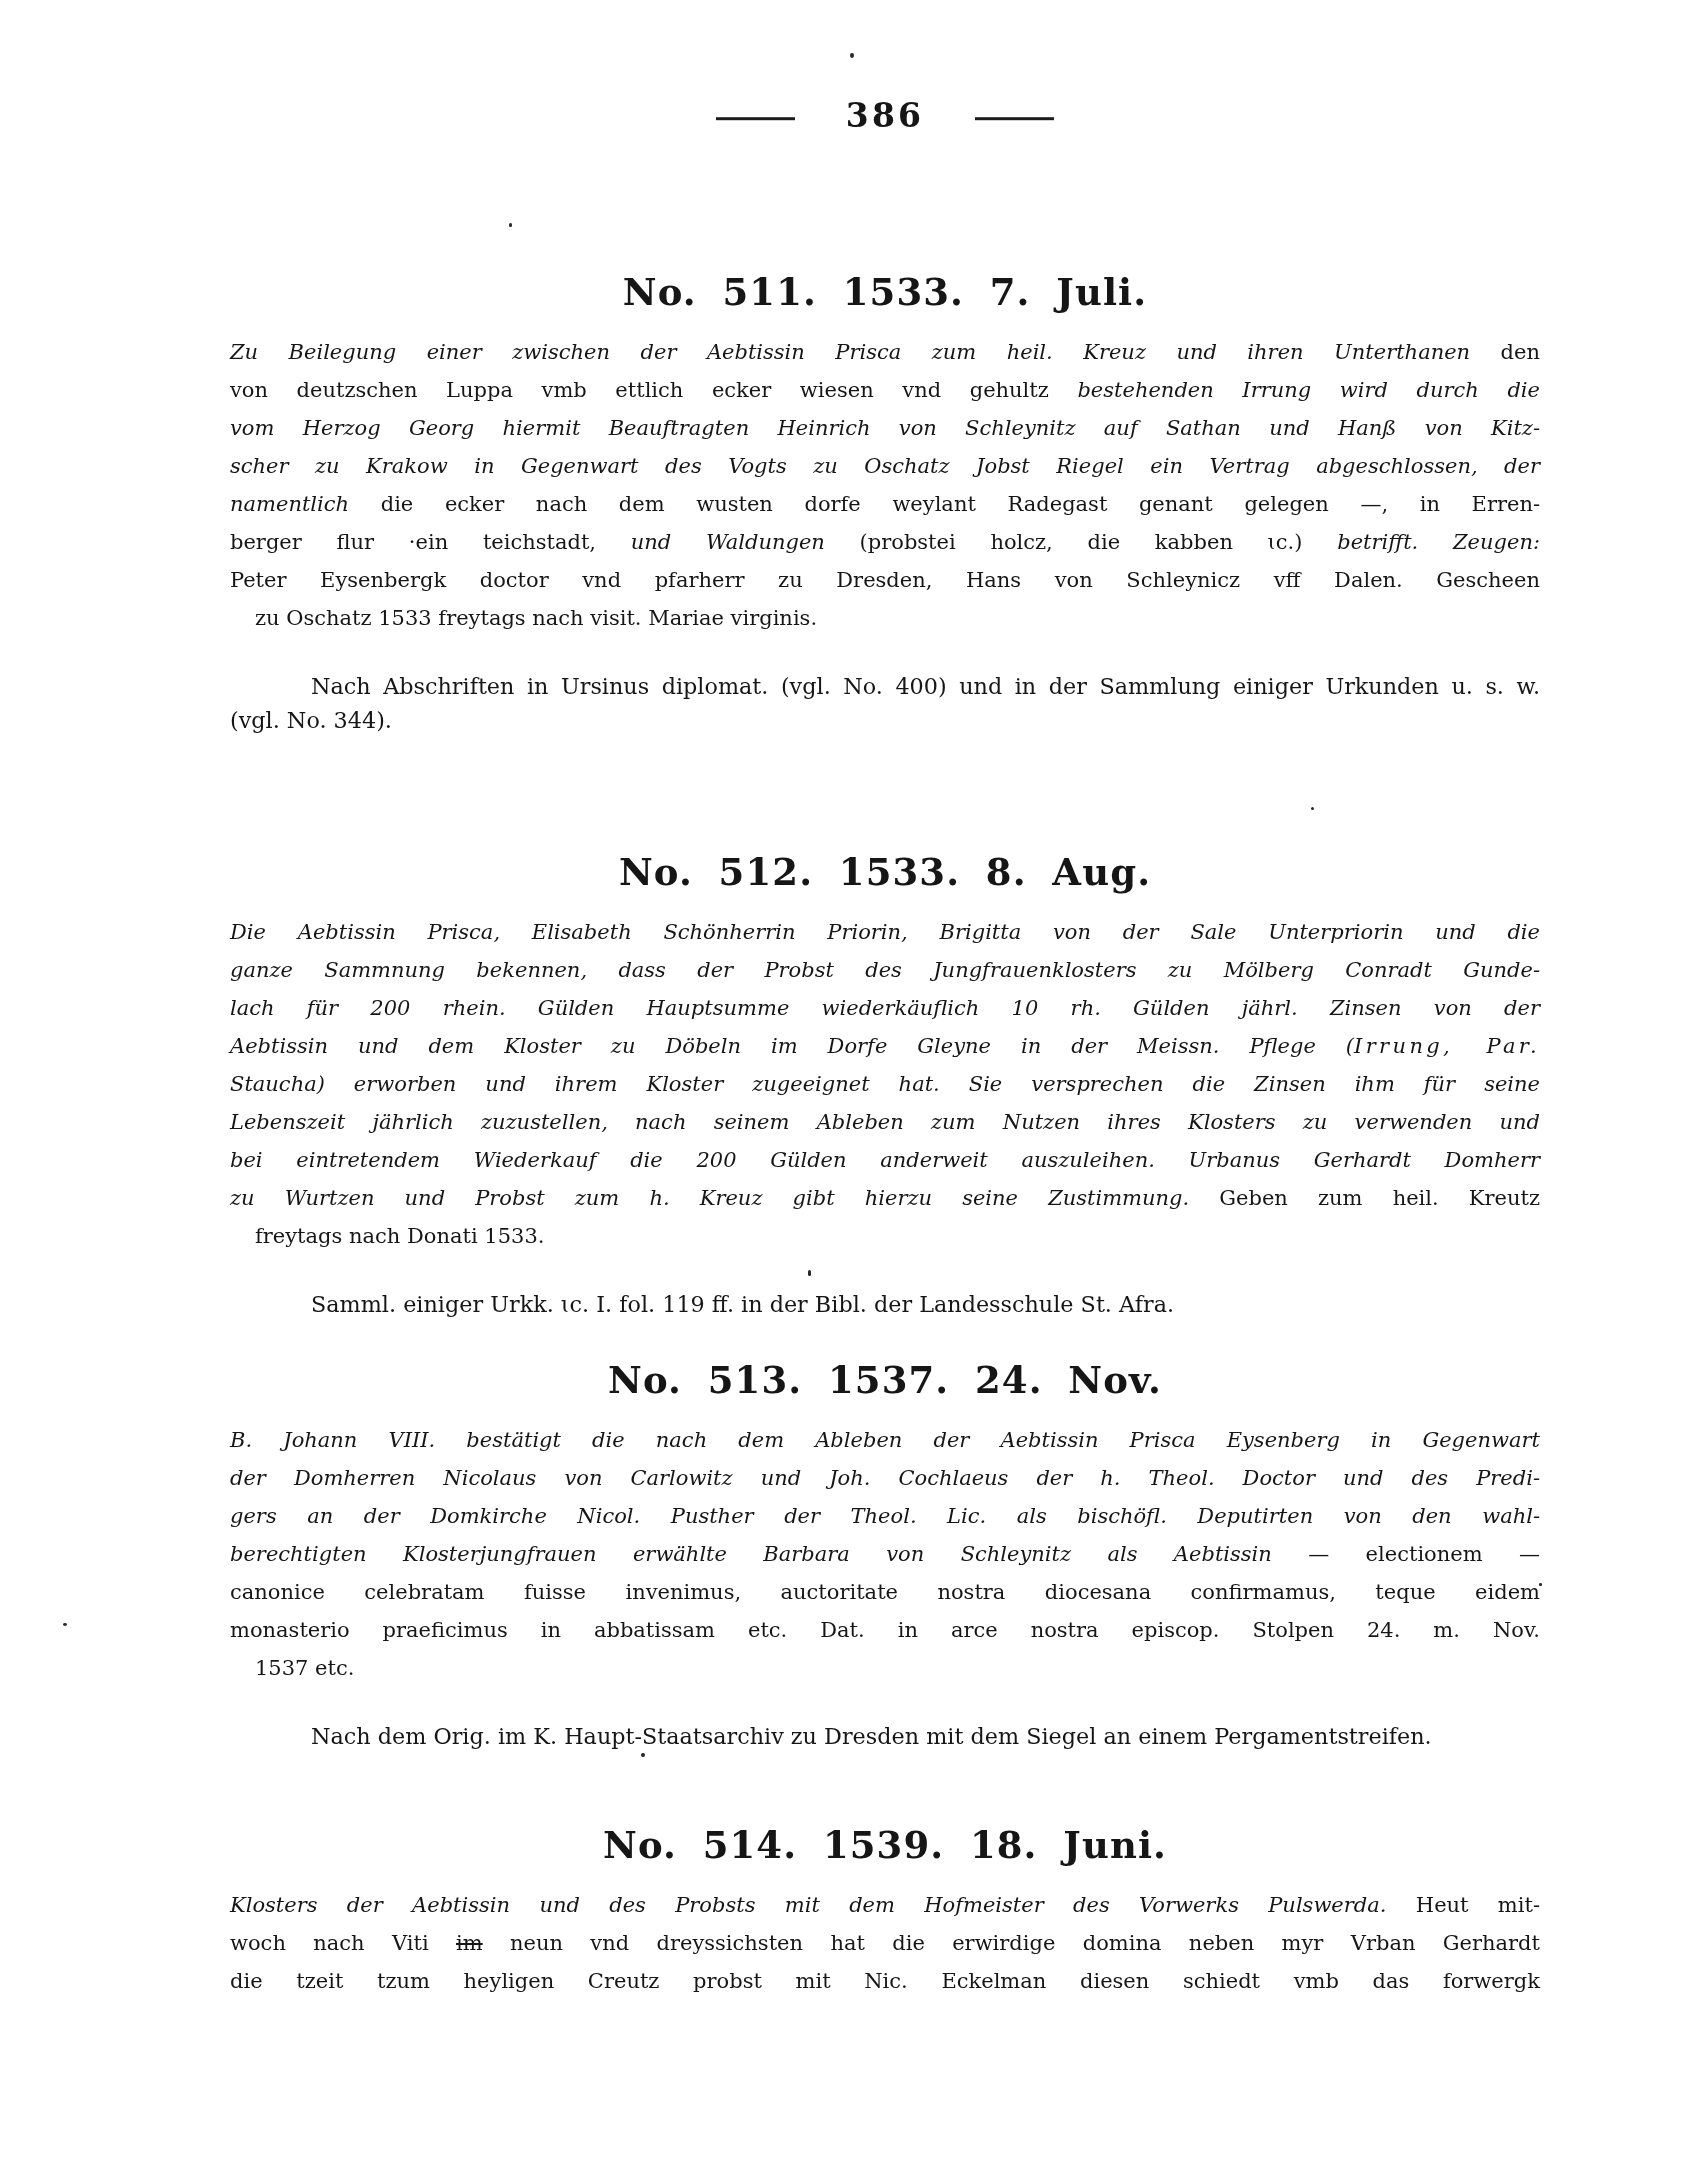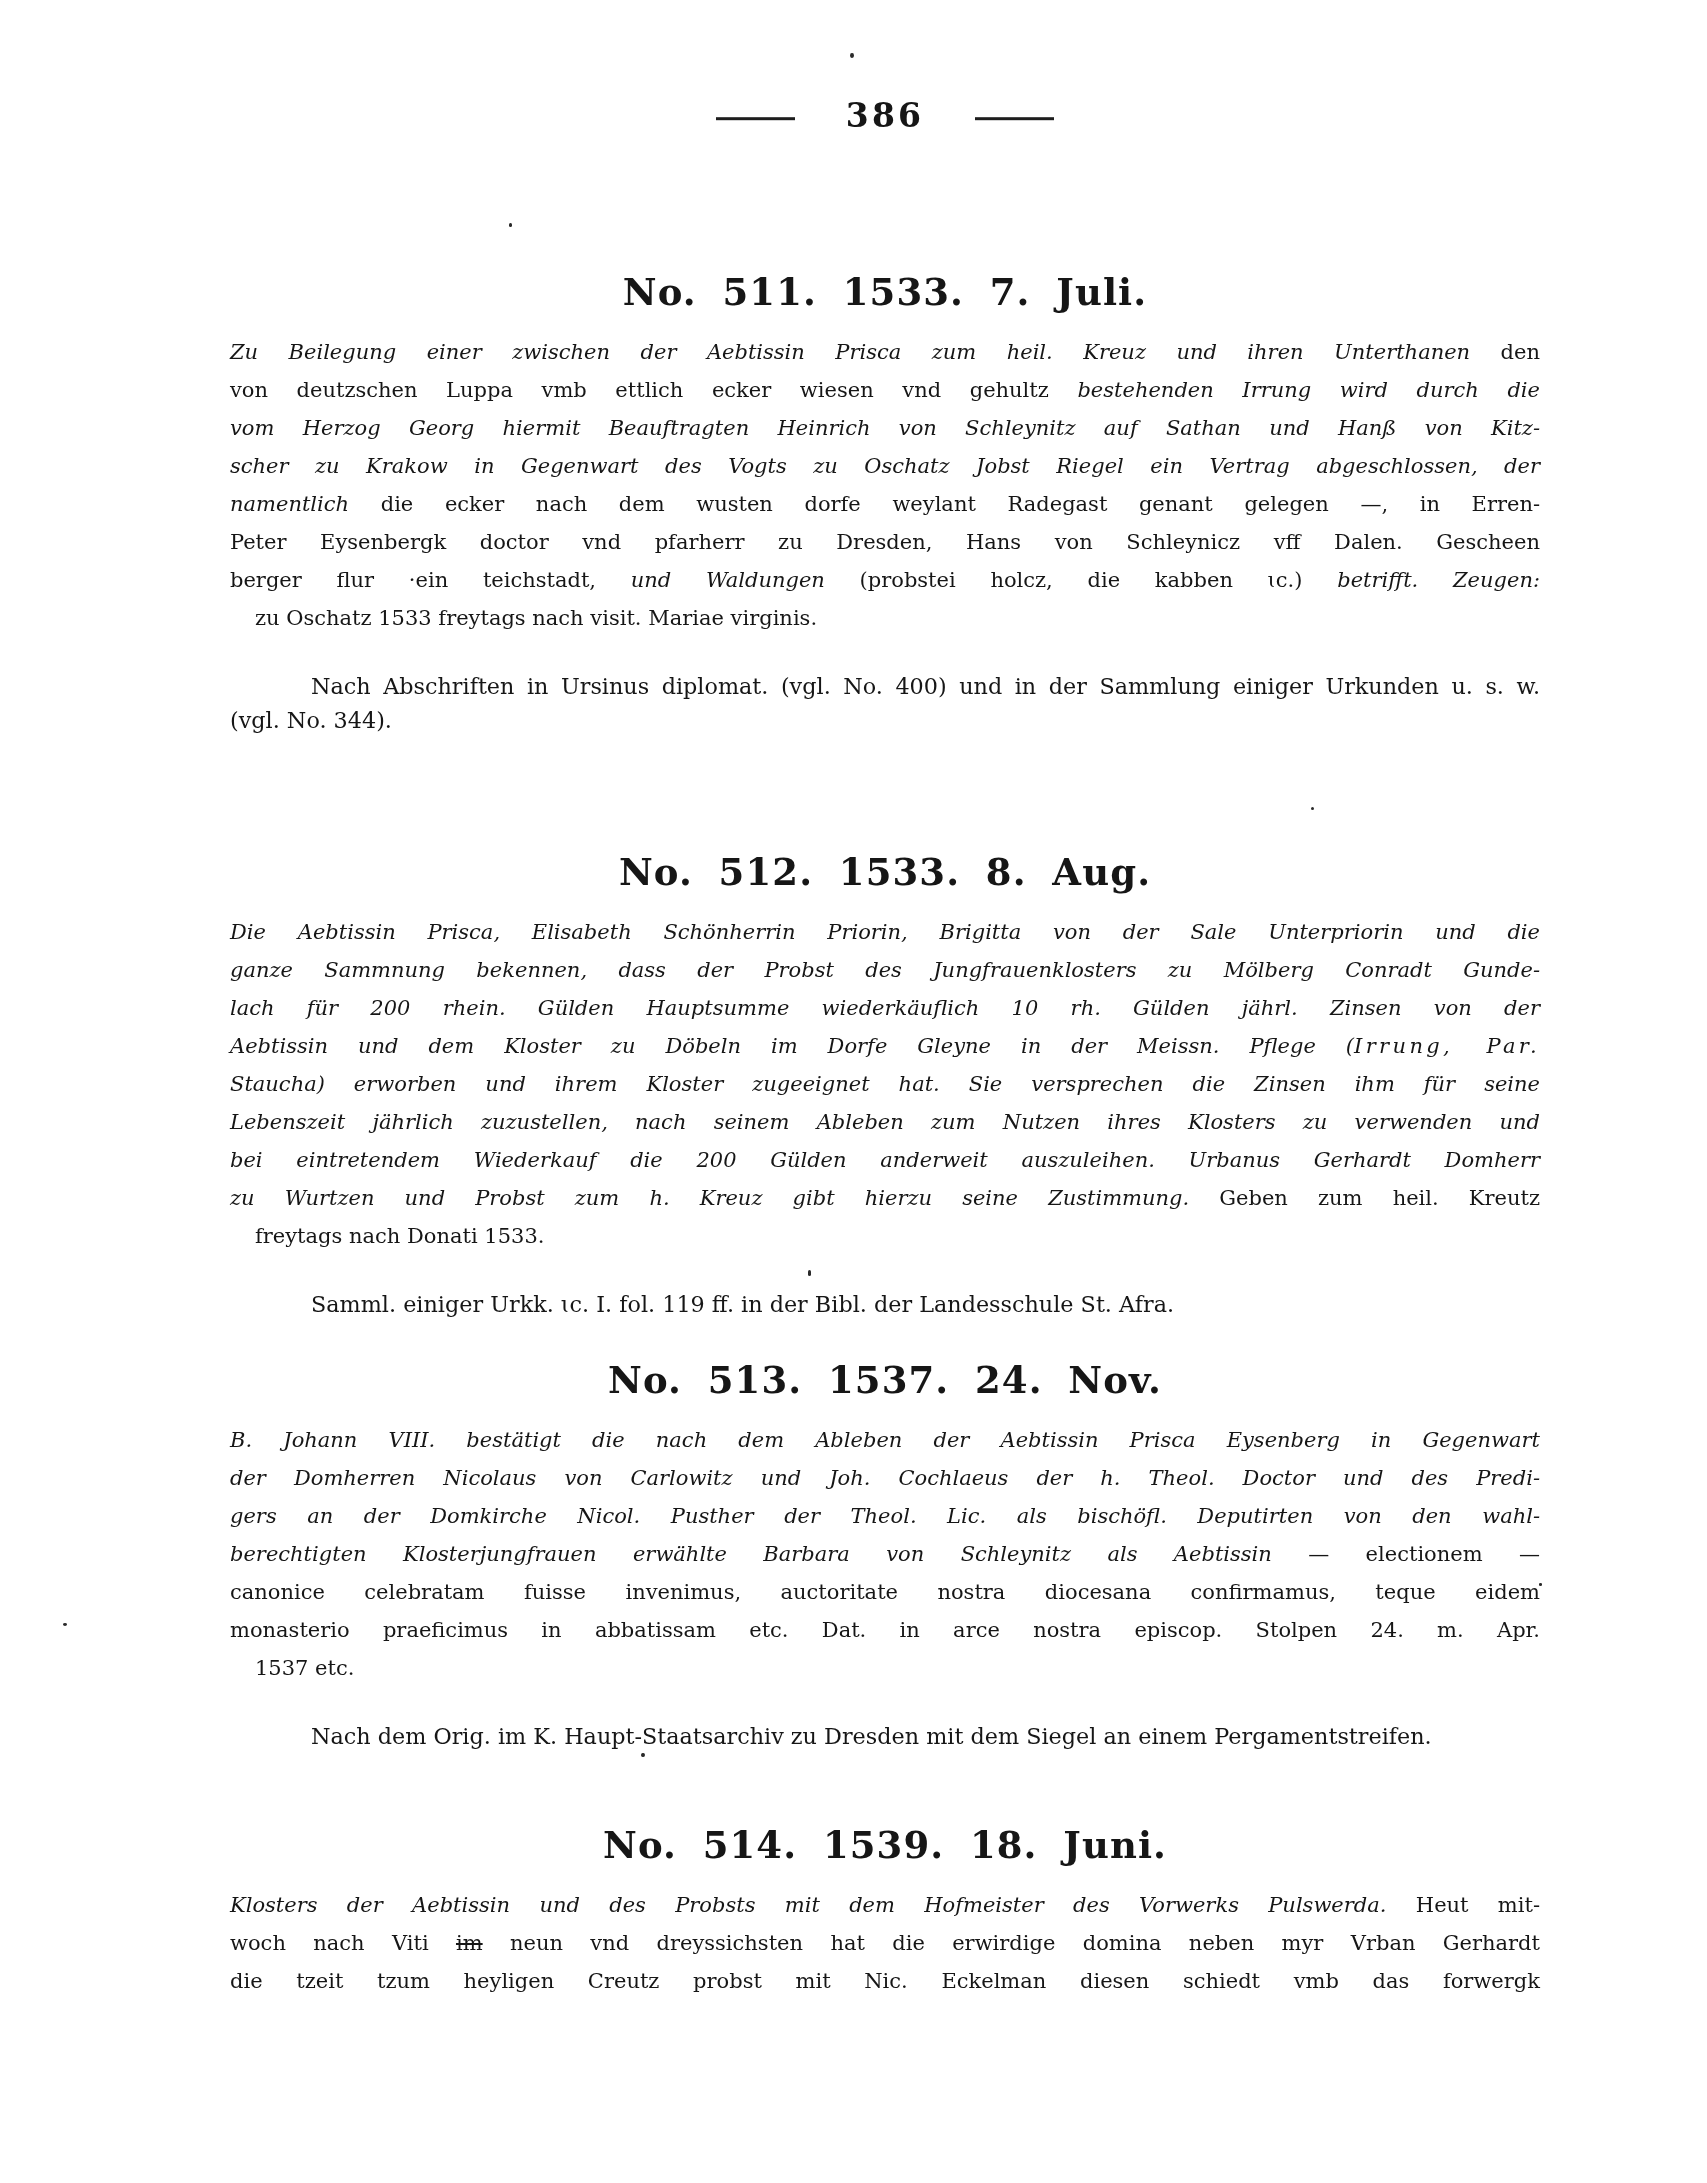--- a/index.html
+++ b/index.html
@@ -94,22 +94,22 @@
   </header>
 
   <section class="entry" id="entry-0">
       <div class="entry-heading">No. 511. 1533. 7. Juli.</div>
       <div class="entry-body">
         <div class="line"><span class="seg-i">Zu Beilegung einer zwischen der Aebtissin Prisca zum heil. Kreuz und ihren Unterthanen </span><span class="seg-r">den</span></div>
         <div class="line"><span class="seg-r">von deutzschen Luppa vmb ettlich ecker wiesen vnd gehultz </span><span class="seg-i">bestehenden Irrung wird durch die</span></div>
         <div class="line"><span class="seg-i">vom Herzog Georg hiermit Beauftragten Heinrich von Schleynitz auf Sathan und Hanß von Kitz-</span></div>
         <div class="line"><span class="seg-i">scher zu Krakow in Gegenwart des Vogts zu Oschatz Jobst Riegel ein Vertrag abgeschlossen, der</span></div>
         <div class="line"><span class="seg-i">namentlich </span><span class="seg-r">die ecker nach dem wusten dorfe weylant Radegast genant gelegen —, in Erren-</span></div>
+        <div class="line"><span class="seg-r">berger flur ·ein teichstadt, </span><span class="seg-i">und Waldungen </span><span class="seg-r">(probstei holcz, die kabben ɩc.) </span><span class="seg-i">betrifft. Zeugen:</span></div>
         <div class="line"><span class="seg-r">Peter Eysenbergk doctor vnd pfarherr zu Dresden, Hans von Schleynicz vff Dalen. Gescheen</span></div>
-        <div class="line"><span class="seg-r">berger flur ·ein teichstadt, </span><span class="seg-i">und Waldungen </span><span class="seg-r">(probstei holcz, die kabben ɩc.) </span><span class="seg-i">betrifft. Zeugen:</span></div>
         <div class="line last"><span class="seg-r">zu Oschatz 1533 freytags nach visit. Mariae virginis.</span></div>
       </div>
       <div class="entry-notes">
         <div class="note-line indent justify">Nach Abschriften in Ursinus diplomat. (vgl. No. 400) und in der Sammlung einiger Urkunden u. s. w.</div>
         <div class="note-line">(vgl. No. 344).</div>
       </div>
     </section>
   <section class="entry" id="entry-1">
       <div class="entry-heading">No. 512. 1533. 8. Aug.</div>
       <div class="entry-body">
@@ -128,21 +128,21 @@
       </div>
     </section>
   <section class="entry" id="entry-2">
       <div class="entry-heading">No. 513. 1537. 24. Nov.</div>
       <div class="entry-body">
         <div class="line"><span class="seg-i">B. Johann VIII. bestätigt die nach dem Ableben der Aebtissin Prisca Eysenberg in Gegenwart</span></div>
         <div class="line"><span class="seg-i">der Domherren Nicolaus von Carlowitz und Joh. Cochlaeus der h. Theol. Doctor und des Predi-</span></div>
         <div class="line"><span class="seg-i">gers an der Domkirche Nicol. Pusther der Theol. Lic. als bischöfl. Deputirten von den wahl-</span></div>
         <div class="line"><span class="seg-i">berechtigten Klosterjungfrauen erwählte Barbara von Schleynitz als Aebtissin </span><span class="seg-r">— electionem —</span></div>
         <div class="line"><span class="seg-r">canonice celebratam fuisse invenimus, auctoritate nostra diocesana confirmamus, teque eidem</span></div>
-        <div class="line"><span class="seg-r">monasterio praeficimus in abbatissam etc. Dat. in arce nostra episcop. Stolpen 24. m. Apr.</span></div>
+        <div class="line"><span class="seg-r">monasterio praeficimus in abbatissam etc. Dat. in arce nostra episcop. Stolpen 24. m. Nov.</span></div>
         <div class="line last"><span class="seg-r">1537 etc.</span></div>
       </div>
       <div class="entry-notes">
         <div class="note-line indent">Nach dem Orig. im K. Haupt-Staatsarchiv zu Dresden mit dem Siegel an einem Pergamentstreifen.</div>
       </div>
     </section>
   <section class="entry" id="entry-3">
       <div class="entry-heading">No. 514. 1539. 18. Juni.</div>
       <div class="entry-body">
         <div class="line"><span class="seg-i">Klosters der Aebtissin und des Probsts mit dem Hofmeister des Vorwerks Pulswerda. </span><span class="seg-r">Heut mit-</span></div>

